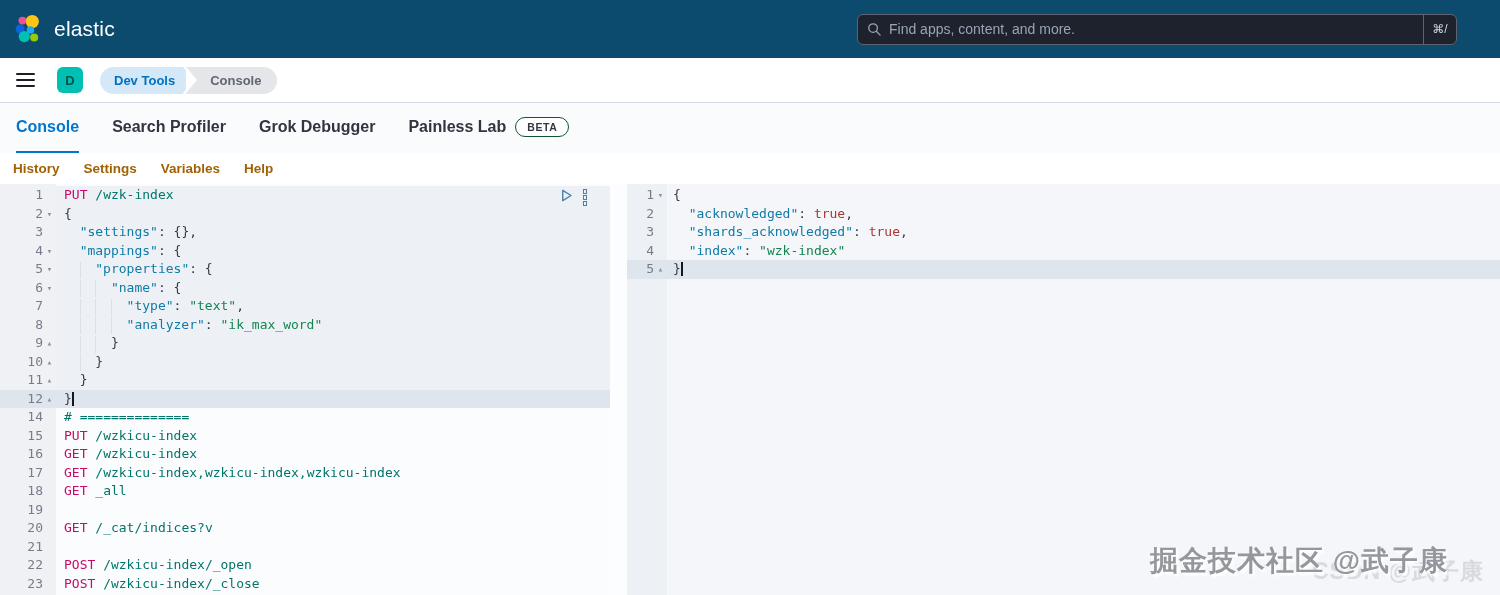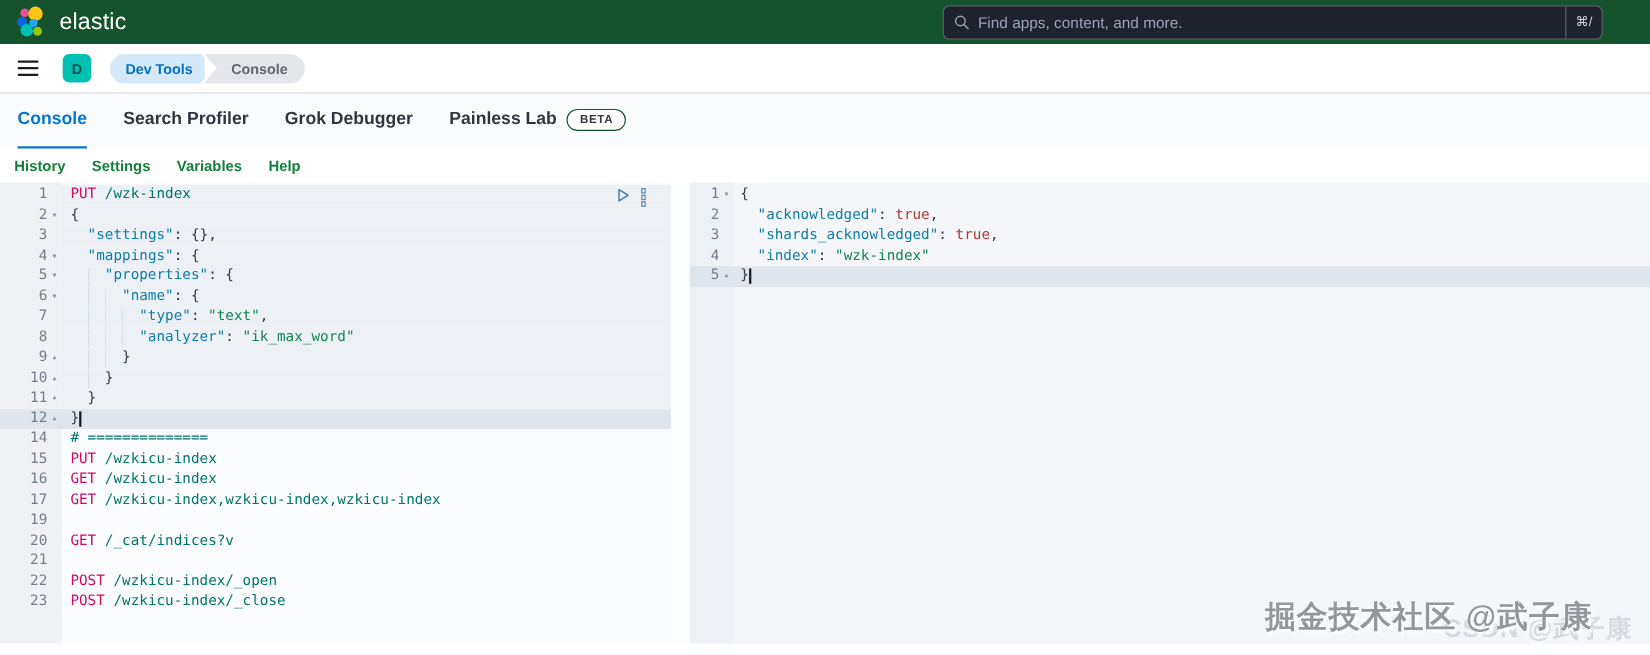--- a/index.html
+++ b/index.html
@@ -4,21 +4,21 @@
 <style>
   * { margin:0; padding:0; box-sizing:border-box; }
   html,body { background:#fff; }
   .page {
     position:relative; width:1500px; height:595px; overflow:hidden;
     font-family:"Liberation Sans", sans-serif; background:#fff;
   }
 
   
   .topbar {
-    height:40px; background:#14532d; display:flex; align-items:center;
+    height:58px; background:#0c4a6e; display:flex; align-items:center;
     padding:0 0 0 14px;
   }
   .brand { display:flex; align-items:center; gap:10px; }
   .brand-name { color:#fff; font-size:21px; letter-spacing:.2px; }
   .searchbar {
     margin-left:auto; margin-right:43px; width:600px; height:31px;
     background:#1d222c; border:1px solid #5f636d; border-radius:6px;
     display:flex; align-items:center; padding-left:9px;
   }
   .search-ph { color:#9aa4b4; font-size:14px; margin-left:7px; flex:1; }
@@ -65,21 +65,21 @@
     color:#30353f; cursor:pointer; border-bottom:2.5px solid transparent;
   }
   .tab.active { color:var(--accent); border-bottom-color:var(--accent); }
   .beta {
     margin-left:9px; border:1px solid #14532d; background:#fff; border-radius:12px;
     font-size:10.5px; font-weight:700; letter-spacing:.6px; color:#343741; padding:3px 11px;
   }
 
   
   .submenu { height:31px; background:#fff; display:flex; align-items:center; padding-left:13px; }
-  .submenu .mi { font-size:13.5px; font-weight:700; color:#15803d; margin-right:24px; cursor:pointer; }
+  .submenu .mi { font-size:13.5px; font-weight:700; color:#a16207; margin-right:24px; cursor:pointer; }
 
   
   .editors { display:flex; height:419px; background:#fbfcfd; }
   .pane { position:relative; overflow:hidden; padding-top:2px; }
   .pane::before { content:''; position:absolute; left:0; top:0; bottom:0; background:#eff1f5; }
   .pane-left { width:610px; background:#fbfcfd; }
   .pane-left::before { width:56px; }
   .pane-right { flex:1; background:#f4f6f9; }
   .pane-right::before { width:40px; background:#edf0f4; }
   .divider { width:17px; background:#fcfdfe; cursor:col-resize; }
@@ -305,20 +305,27 @@
         </div>
         <div class="row">
           <div class="g">
             <span class="num">17</span>
             <span class="fold"></span>
           </div>
           <div class="code"><span class="tk-method">GET</span><span class="tk-url"> /wzkicu-index,wzkicu-index,wzkicu-index</span></div>
         </div>
         <div class="row">
           <div class="g">
+            <span class="num">18</span>
+            <span class="fold"></span>
+          </div>
+          <div class="code"><span class="tk-method">GET</span><span class="tk-url"> _all</span></div>
+        </div>
+        <div class="row">
+          <div class="g">
             <span class="num">19</span>
             <span class="fold"></span>
           </div>
           <div class="code"></div>
         </div>
         <div class="row">
           <div class="g">
             <span class="num">20</span>
             <span class="fold"></span>
           </div>

